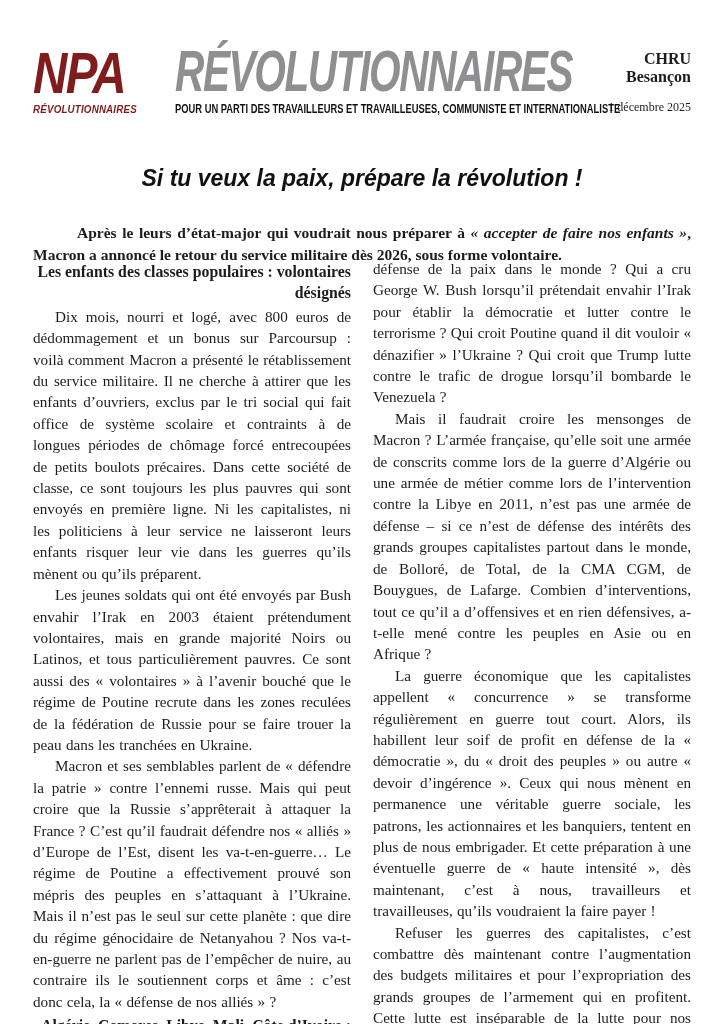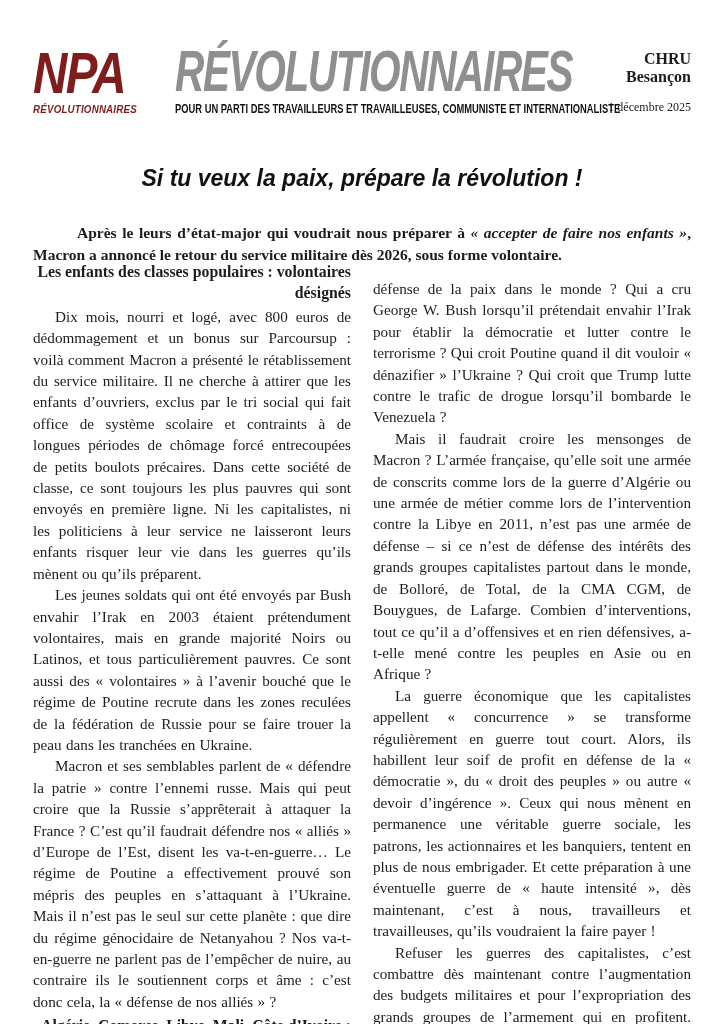--- a/index.html
+++ b/index.html
@@ -94,21 +94,21 @@
     gap:22px;
   }
   .col{flex:1 1 0;min-width:0;}
   .para{
     font-size:15.2px;line-height:21.4px;
     text-align:justify;
     text-indent:22px;
     margin:0;
     word-spacing:0.5px;
   }
-  .para.no-indent{text-indent:0;margin-top:20px;}
+  .para.no-indent{text-indent:0;}
   .sec-heading{
     font-weight:bold;
     font-size:15.8px;line-height:21.4px;
     text-align:right;
     margin:3px 0 2px 0;
   }
 </style>
 </head>
 <body>
 

